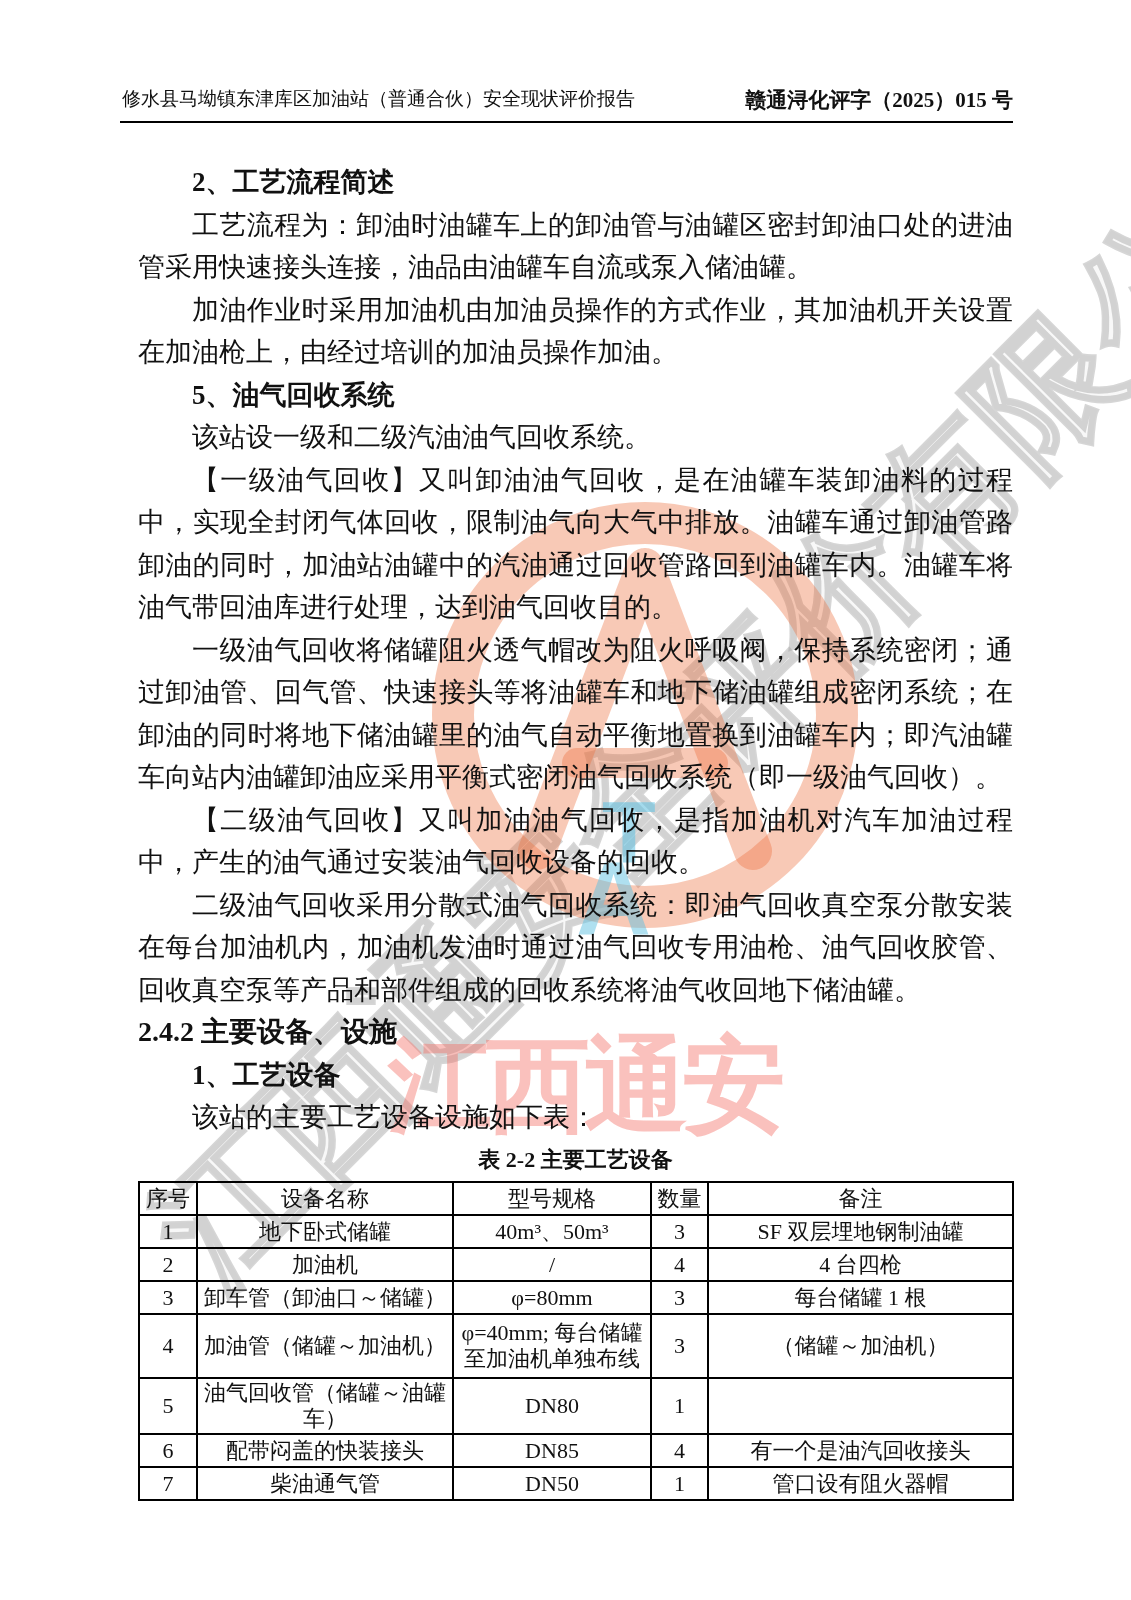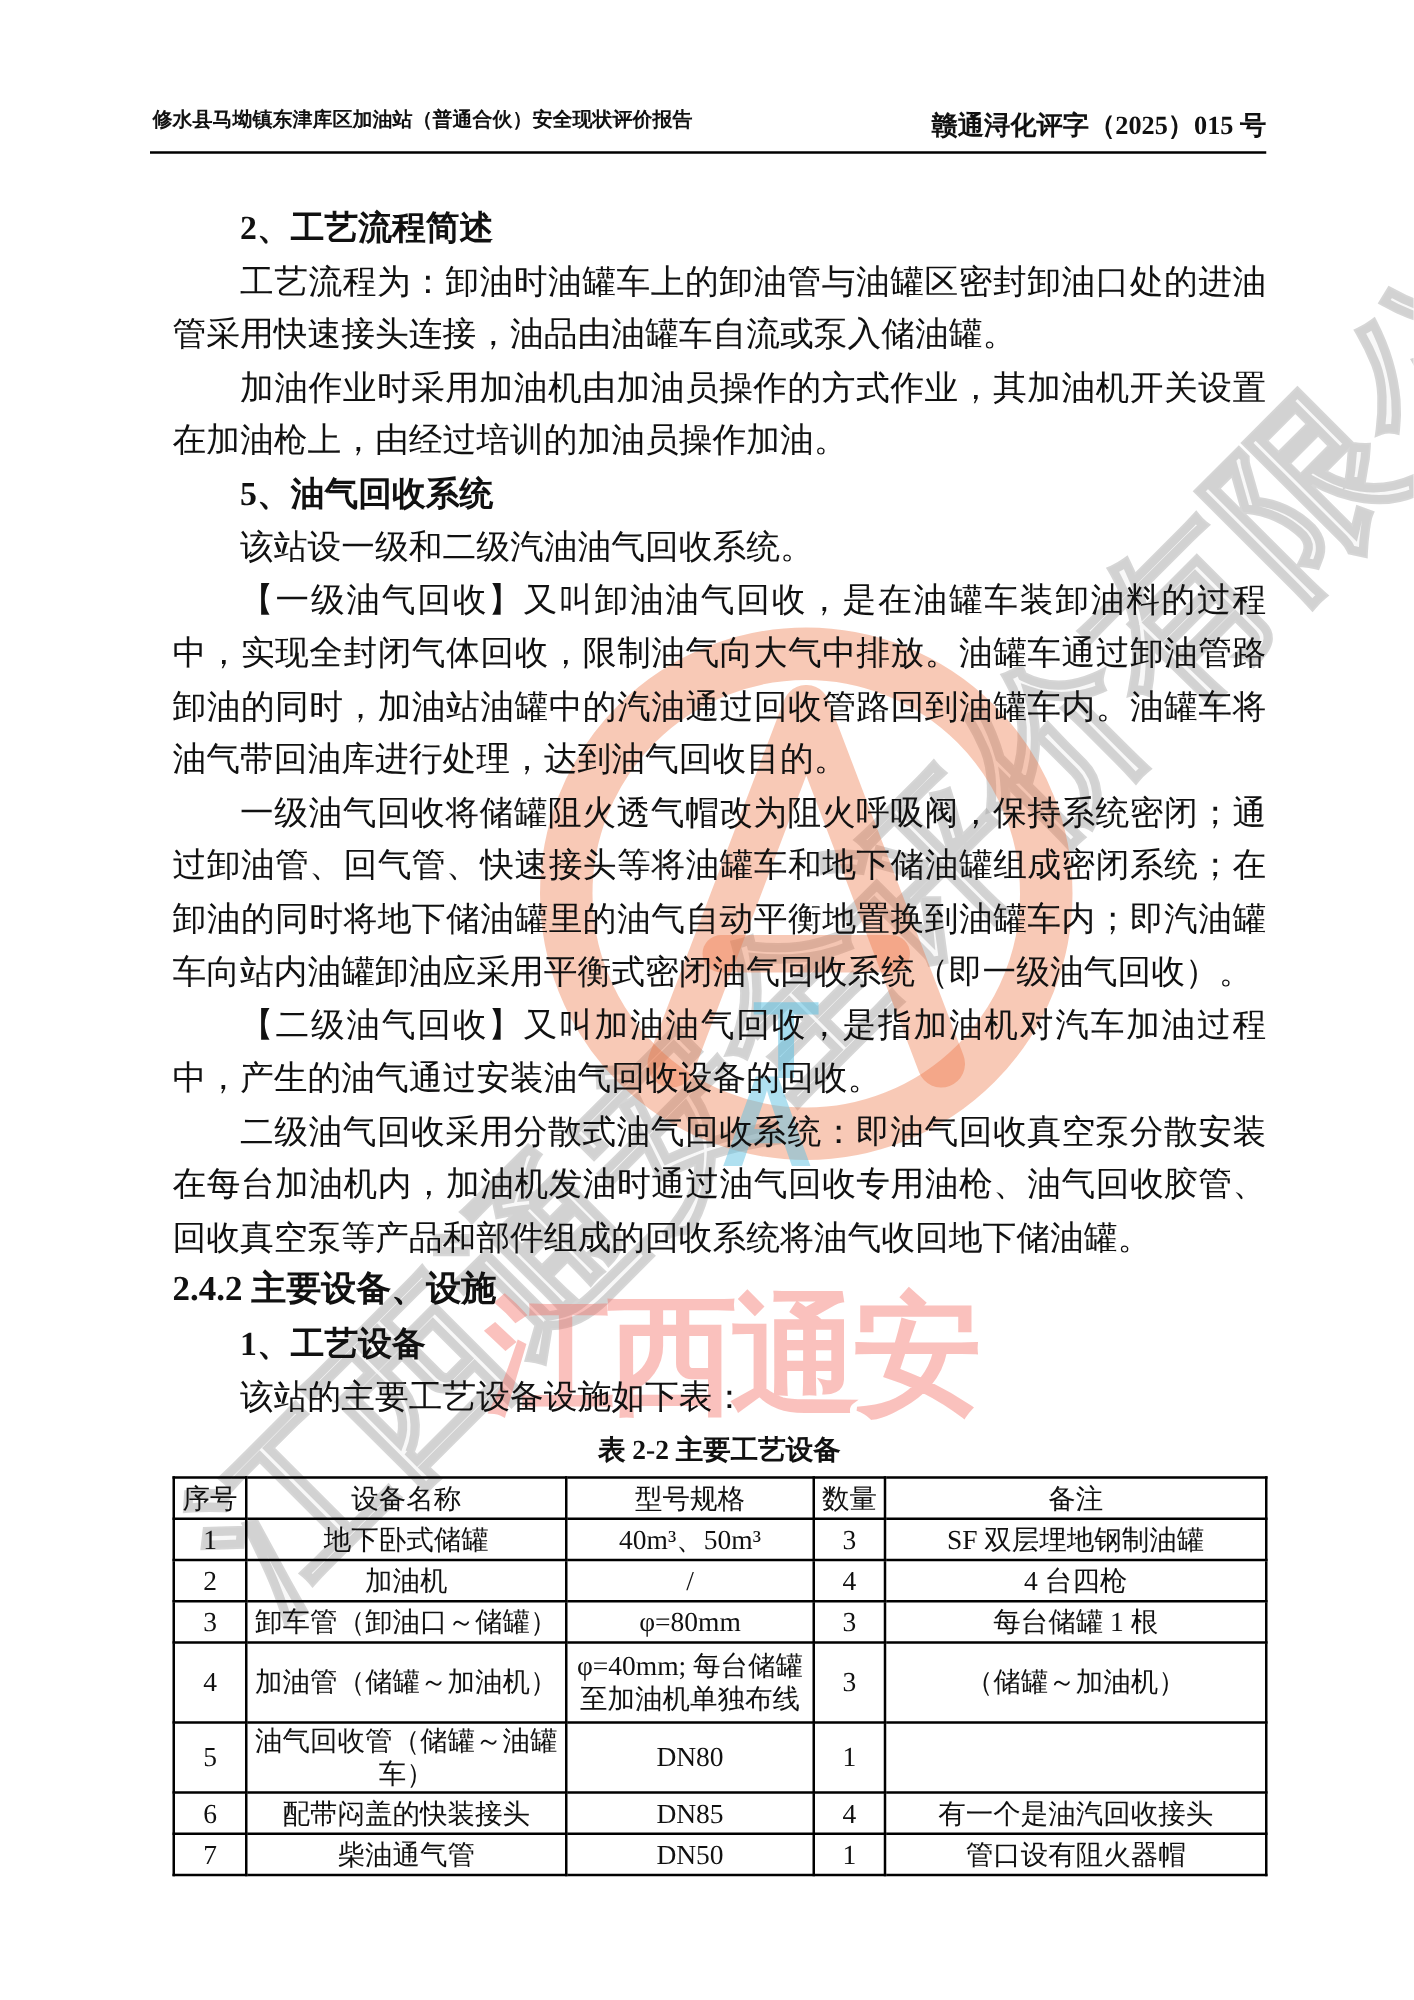--- a/index.html
+++ b/index.html
@@ -33,21 +33,21 @@
   .wm-red {
     position:absolute; left:388px; top:1006px;
     font-family:"Liberation Sans","DejaVu Sans",sans-serif; font-weight:700;
     font-size:104px; line-height:1; letter-spacing:-6px;
     color:rgba(242,108,97,0.42);
     margin-top:27px;
   }
 
   
   .hdr { position:absolute; top:86px; left:122px; right:118px; z-index:2; }
-  .hdr-left  { position:absolute; left:0; top:0; font-size:16px; font-weight:700; white-space:nowrap; }
+  .hdr-left  { position:absolute; left:0; top:0; font-size:19px; font-weight:400; white-space:nowrap; }
   .hdr-right { position:absolute; right:0; top:0; font-size:21px; font-weight:700; white-space:nowrap; }
   .hdr-rule  { position:absolute; left:120px; right:118px; top:121px; height:2px; background:#000; z-index:2; }
 
   
   .content {
     position:absolute; left:138px; top:161px; width:875px; z-index:1;
     font-size:27px; line-height:42.5px; text-align:justify;
   }
   .content p { margin:0; }
   .para   { text-indent:2em; }

